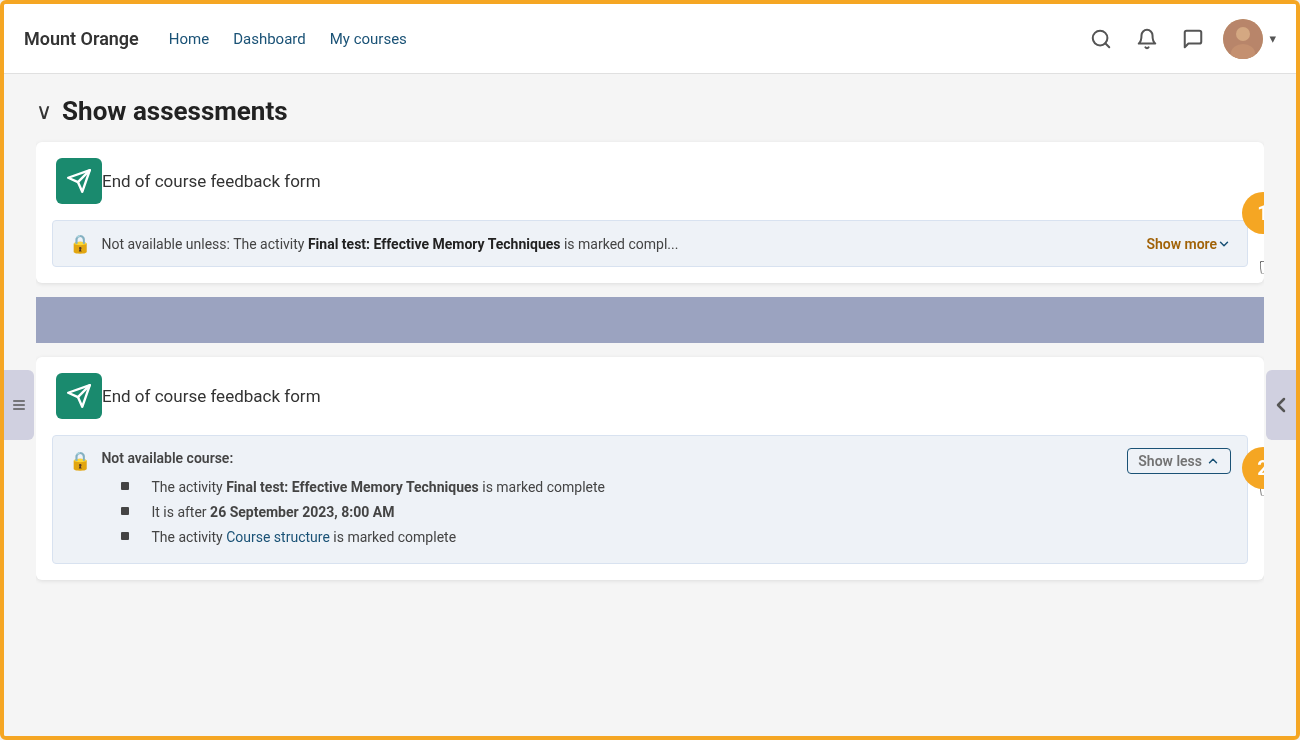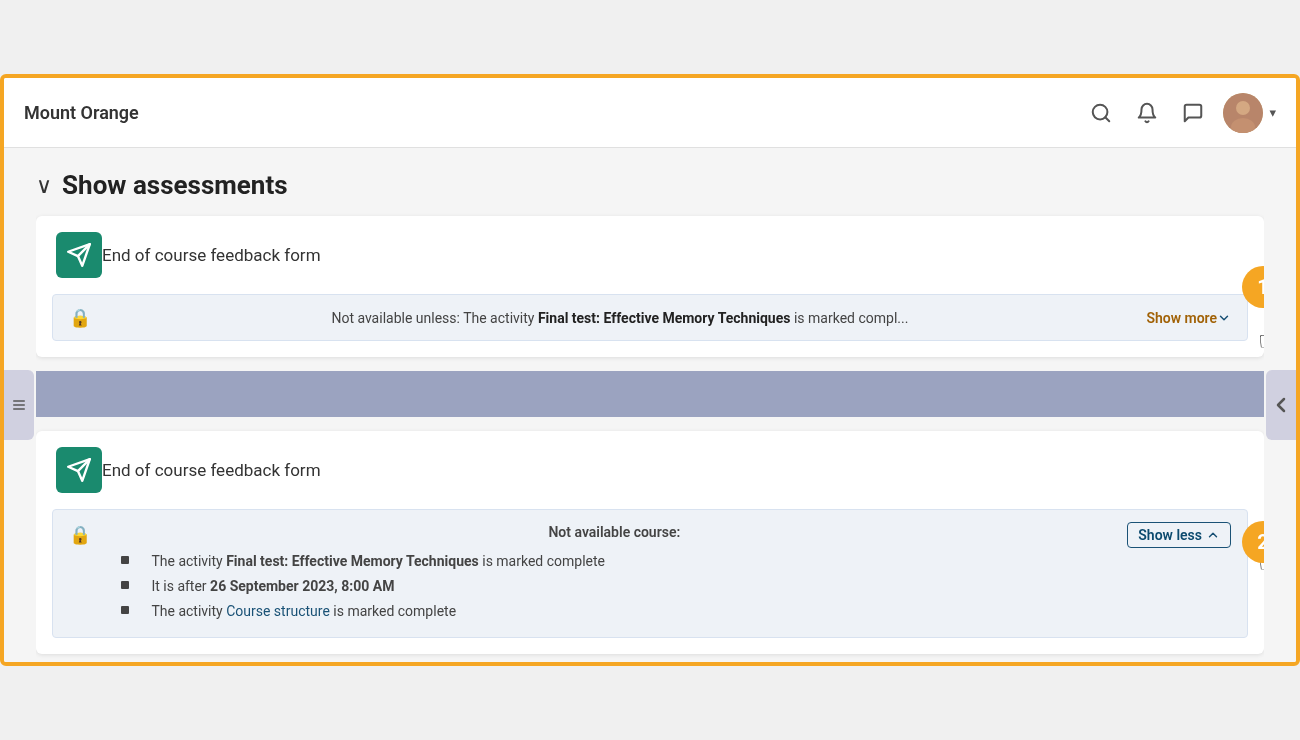--- a/index.html
+++ b/index.html
@@ -6,29 +6,28 @@
     body {
       font-family: -apple-system, BlinkMacSystemFont, 'Segoe UI', Roboto, sans-serif;
       background: #f0f0f0;
       display: flex;
       justify-content: center;
       align-items: center;
       min-height: 100vh;
     }
     .outer-border {
       width: 1300px;
-      height: 592px;
+      height: 740px;
       border: 4px solid #f5a623;
       border-radius: 6px;
       overflow: hidden;
       display: flex;
       flex-direction: column;
       background: #fff;
       position: relative;
-      text-align: center;
     }
     
     .navbar {
       display: flex;
       align-items: center;
       padding: 0 20px;
       height: 70px;
       background: #fff;
       border-bottom: 1px solid #e0e0e0;
       flex-shrink: 0;
@@ -192,21 +191,21 @@
       font-size: 14px;
       font-weight: 600;
       cursor: pointer;
       white-space: nowrap;
       display: flex;
       align-items: center;
       margin-left: 8px;
       flex-shrink: 0;
     }
     .show-less-btn {
-      color: #0c4a6e;
+      color: #737373;
       font-size: 14px;
       font-weight: 600;
       cursor: pointer;
       white-space: nowrap;
       display: flex;
       align-items: center;
       gap: 4px;
       border: 1px solid #1a5276;
       border-radius: 4px;
       padding: 4px 10px;
@@ -282,20 +281,25 @@
     }
     .avail-truncated strong { font-weight: 700; color: #222; }
   </style>
 </head>
 <body>
 
 <div class="outer-border">
 
   <nav class="navbar">
     <span class="navbar-brand">Mount Orange</span>
+    <div class="navbar-links">
+      <a class="navbar-link">Home</a>
+      <a class="navbar-link">Dashboard</a>
+      <a class="navbar-link">My courses</a>
+    </div>
     <div class="navbar-right">
       <div class="navbar-icon">
         <svg width="22" height="22" viewBox="0 0 24 24" fill="none" stroke="#555" stroke-width="2.2" stroke-linecap="round" stroke-linejoin="round">
           <circle cx="11" cy="11" r="8"></circle>
             <line x1="21" y1="21" x2="16.65" y2="16.65"></line>
         </svg>
       </div>
       <div class="navbar-icon">
         <svg width="22" height="22" viewBox="0 0 24 24" fill="none" stroke="#555" stroke-width="2.2" stroke-linecap="round" stroke-linejoin="round">
           <path d="M18 8A6 6 0 0 0 6 8c0 7-3 9-3 9h18s-3-2-3-9"></path>

